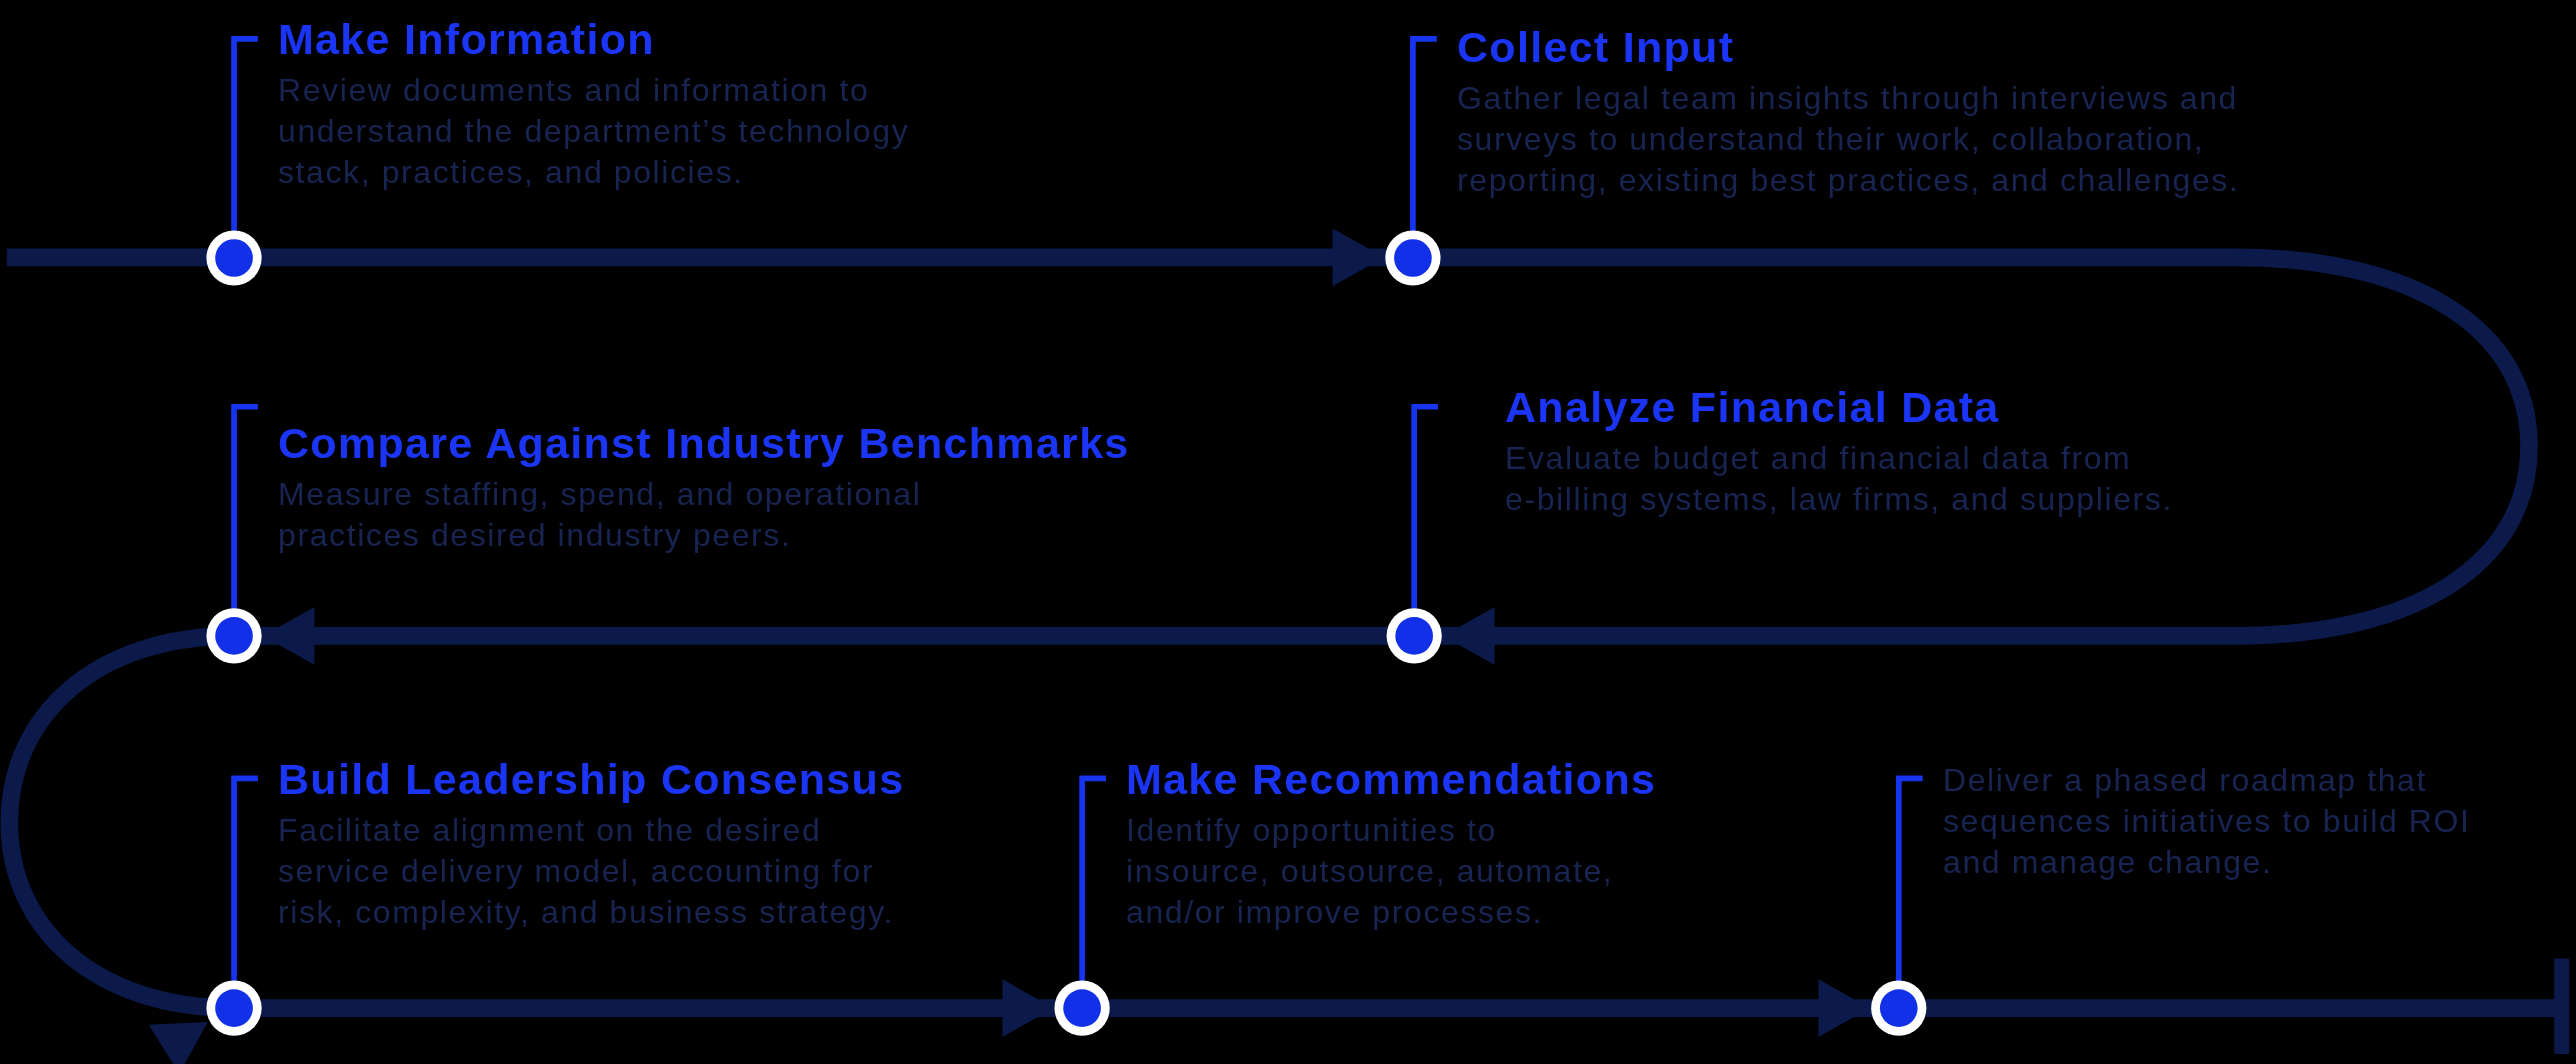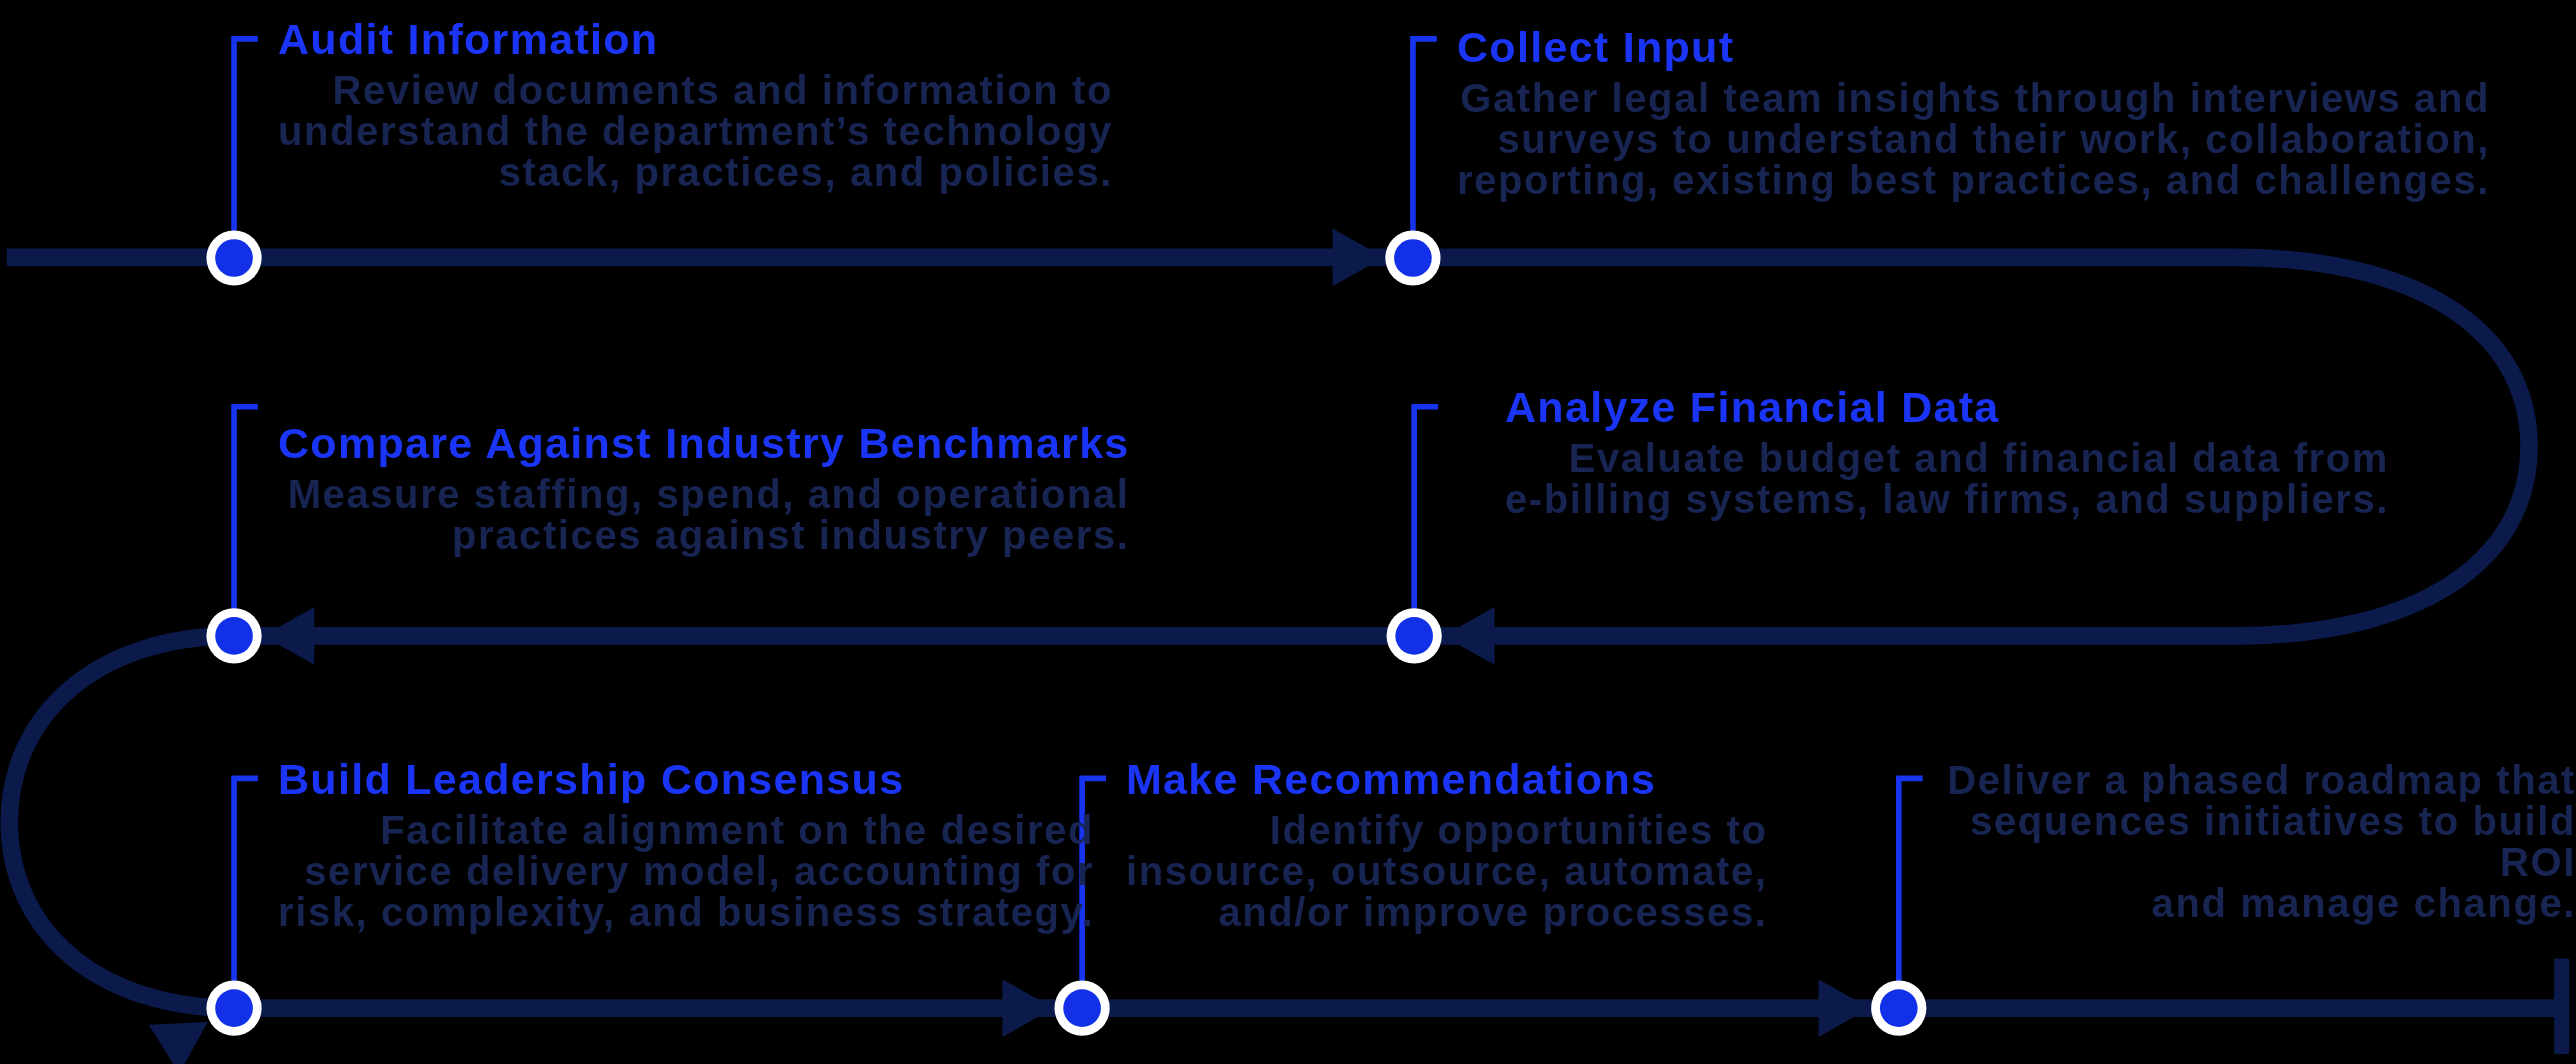--- a/index.html
+++ b/index.html
@@ -32,27 +32,26 @@
     margin:0;
     font-size:43px;
     font-weight:700;
     line-height:50px;
     letter-spacing:1.3px;
     color:var(--title-text);
     white-space:nowrap;
   }
   .desc{
     margin:6.3px 0 0 0;
-    font-size:40px;
-    font-weight:700;
+    font-size:32px;
+    font-weight:400;
     line-height:41px;
     letter-spacing:1.6px;
     color:var(--body-text);
     white-space:pre-line;
-    text-align:right;
   }
 </style>
 </head>
 <body>
 
 <div id="canvas">
 
   <svg id="flow-svg" width="2576" height="1064" viewBox="0 0 4102 1695">
 
     <path class="flow-path" d="M 10 410 L 3560 410
@@ -104,36 +103,36 @@
       <circle class="node-ring" cx="1723" cy="1606" r="44"></circle>
         <circle class="node-dot" cx="1723" cy="1606" r="30"></circle>
     </g>
     <g>
       <circle class="node-ring" cx="3024" cy="1606" r="44"></circle>
         <circle class="node-dot" cx="3024" cy="1606" r="30"></circle>
     </g>
   </svg>
 
   <div class="step" style="left:278px;top:14px;">
-    <h2 class="title">Audit Information</h2>
+    <h2 class="title">Make Information</h2>
     <p class="desc">Review documents and information to
 understand the department’s technology
 stack, practices, and policies.</p>
   </div>
   <div class="step" style="left:1457px;top:14px;margin-top:8px;">
     <h2 class="title">Collect Input</h2>
     <p class="desc">Gather legal team insights through interviews and
 surveys to understand their work, collaboration,
 reporting, existing best practices, and challenges.</p>
   </div>
 
   <div class="step" style="left:278px;top:382px;margin-top:36px;">
     <h2 class="title">Compare Against Industry Benchmarks</h2>
     <p class="desc">Measure staffing, spend, and operational
-practices against industry peers.</p>
+practices desired industry peers.</p>
   </div>
   <div class="step" style="left:1457px;top:382px;margin-left:48px;">
     <h2 class="title">Analyze Financial Data</h2>
     <p class="desc">Evaluate budget and financial data from
 e-billing systems, law firms, and suppliers.</p>
   </div>
 
   <div class="step" style="left:278px;top:754px;">
     <h2 class="title">Build Leadership Consensus</h2>
     <p class="desc">Facilitate alignment on the desired

